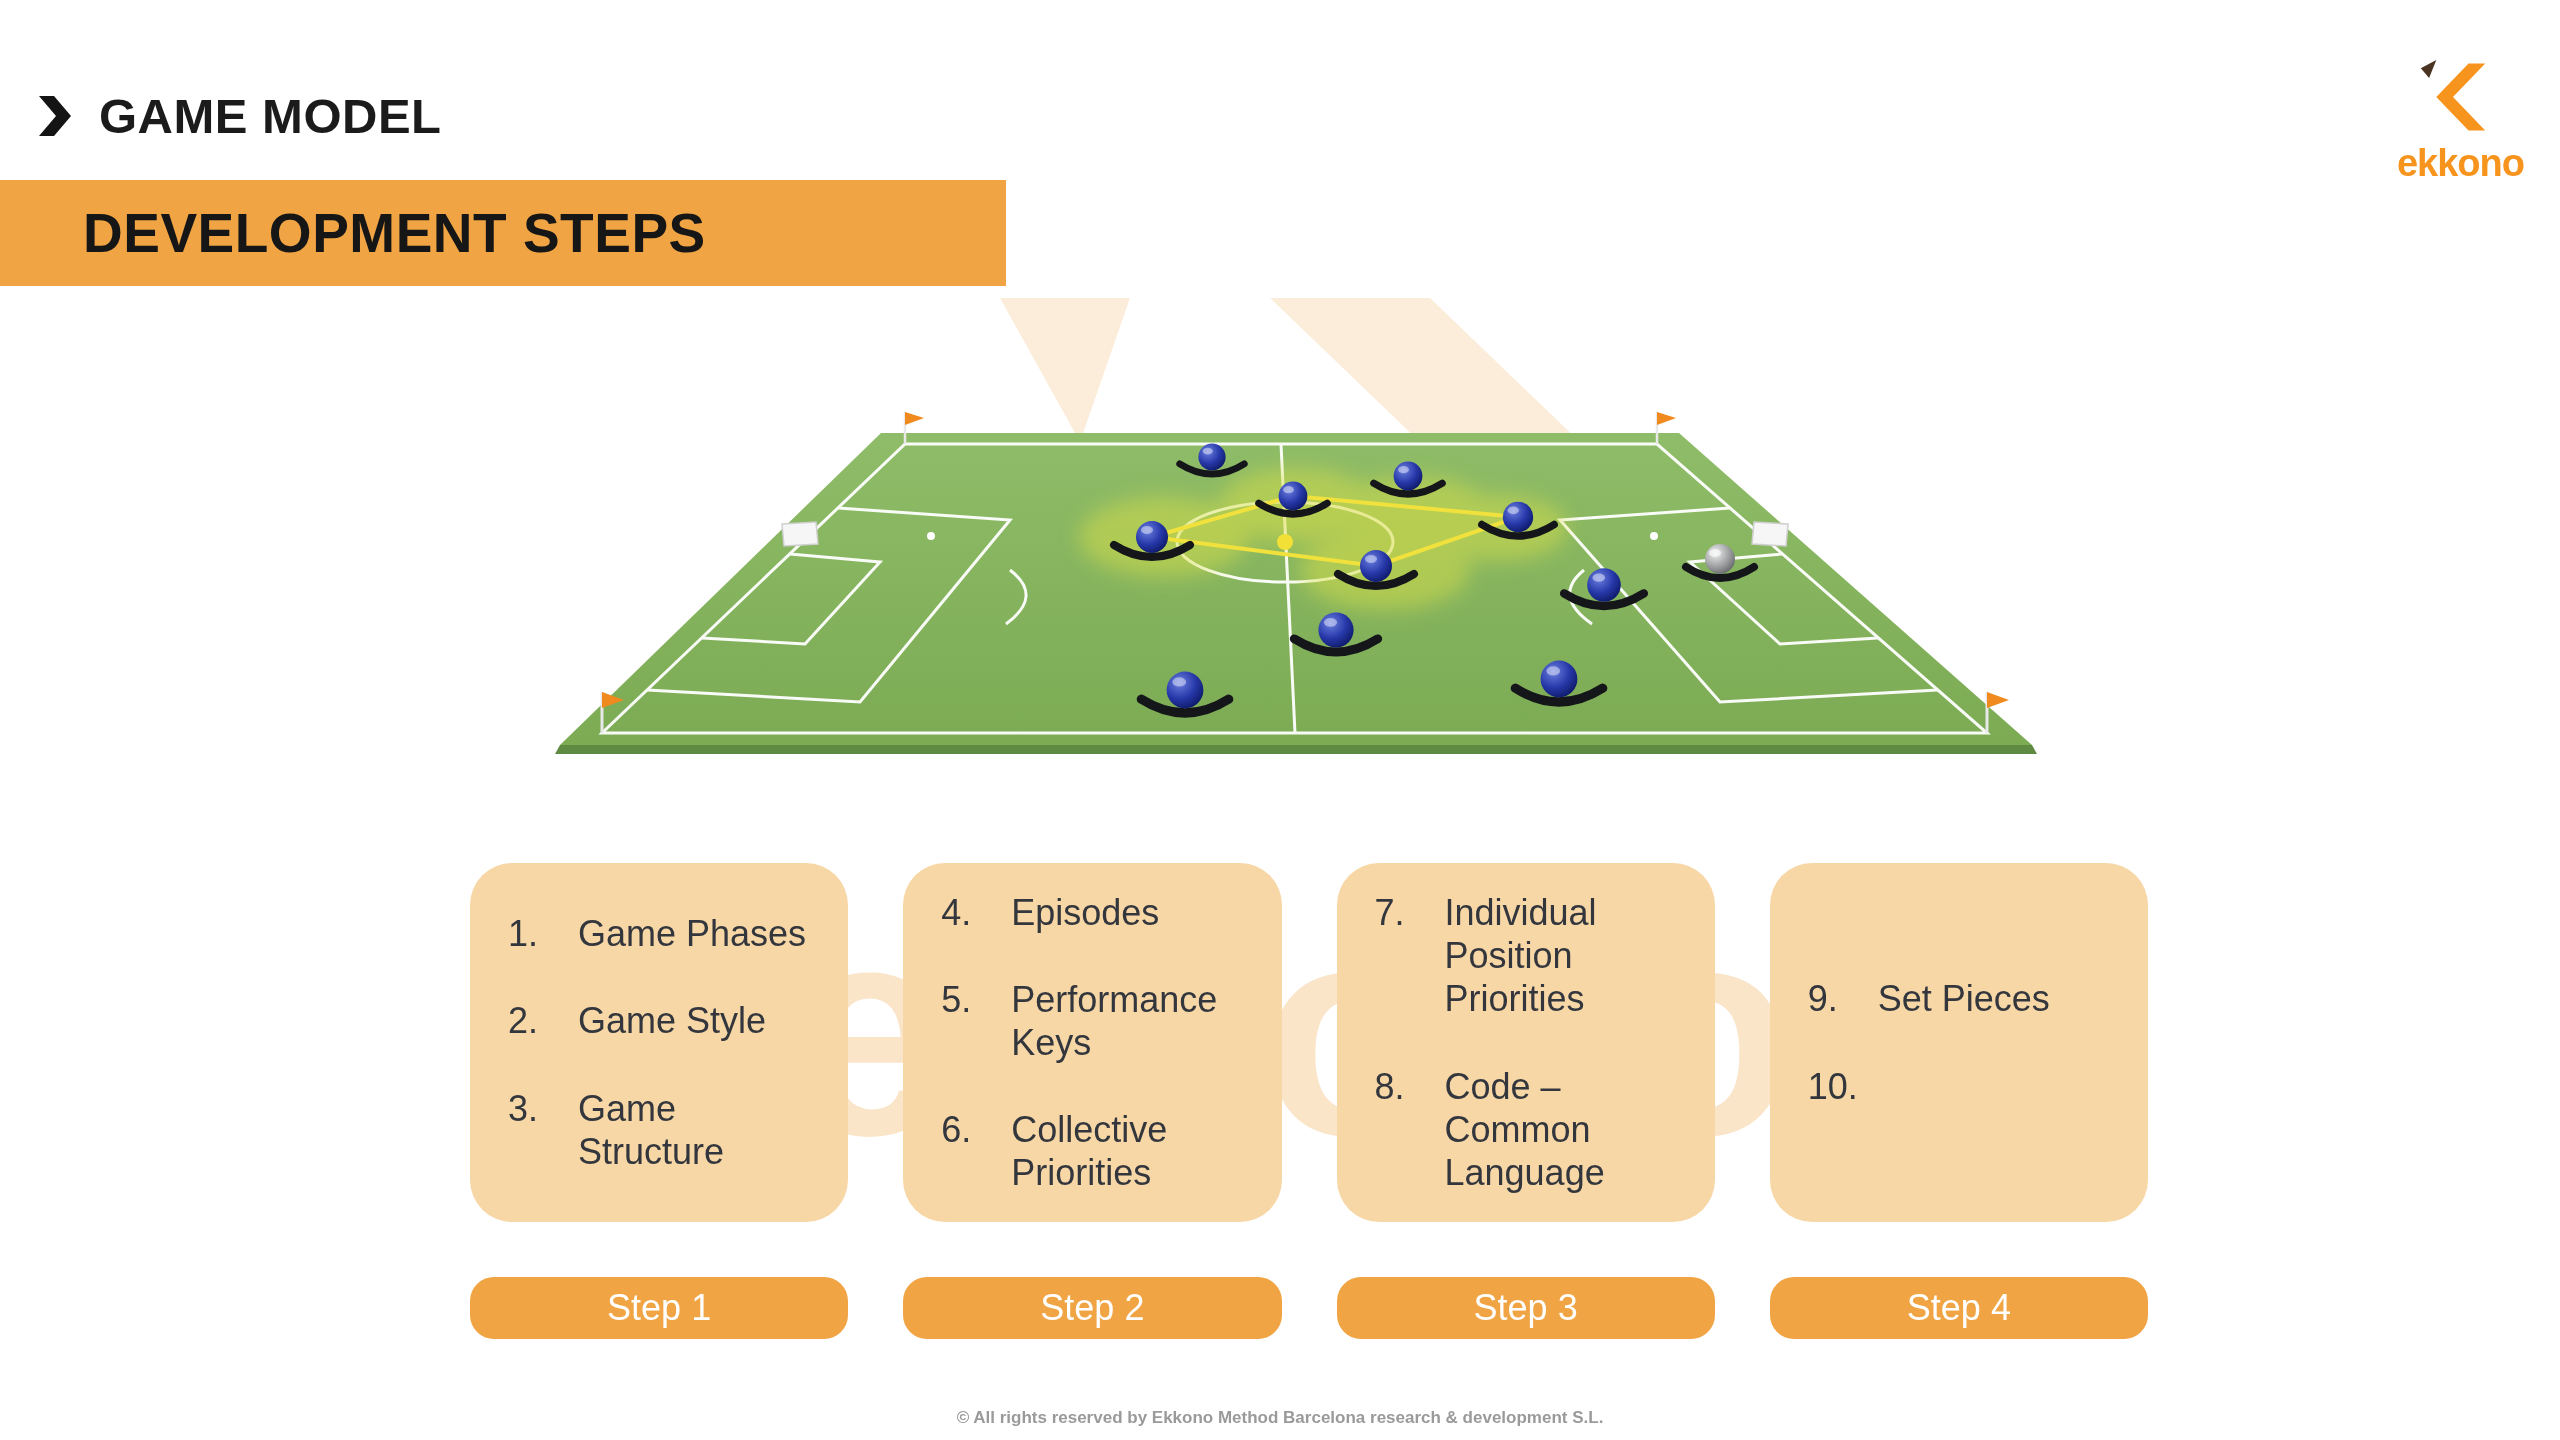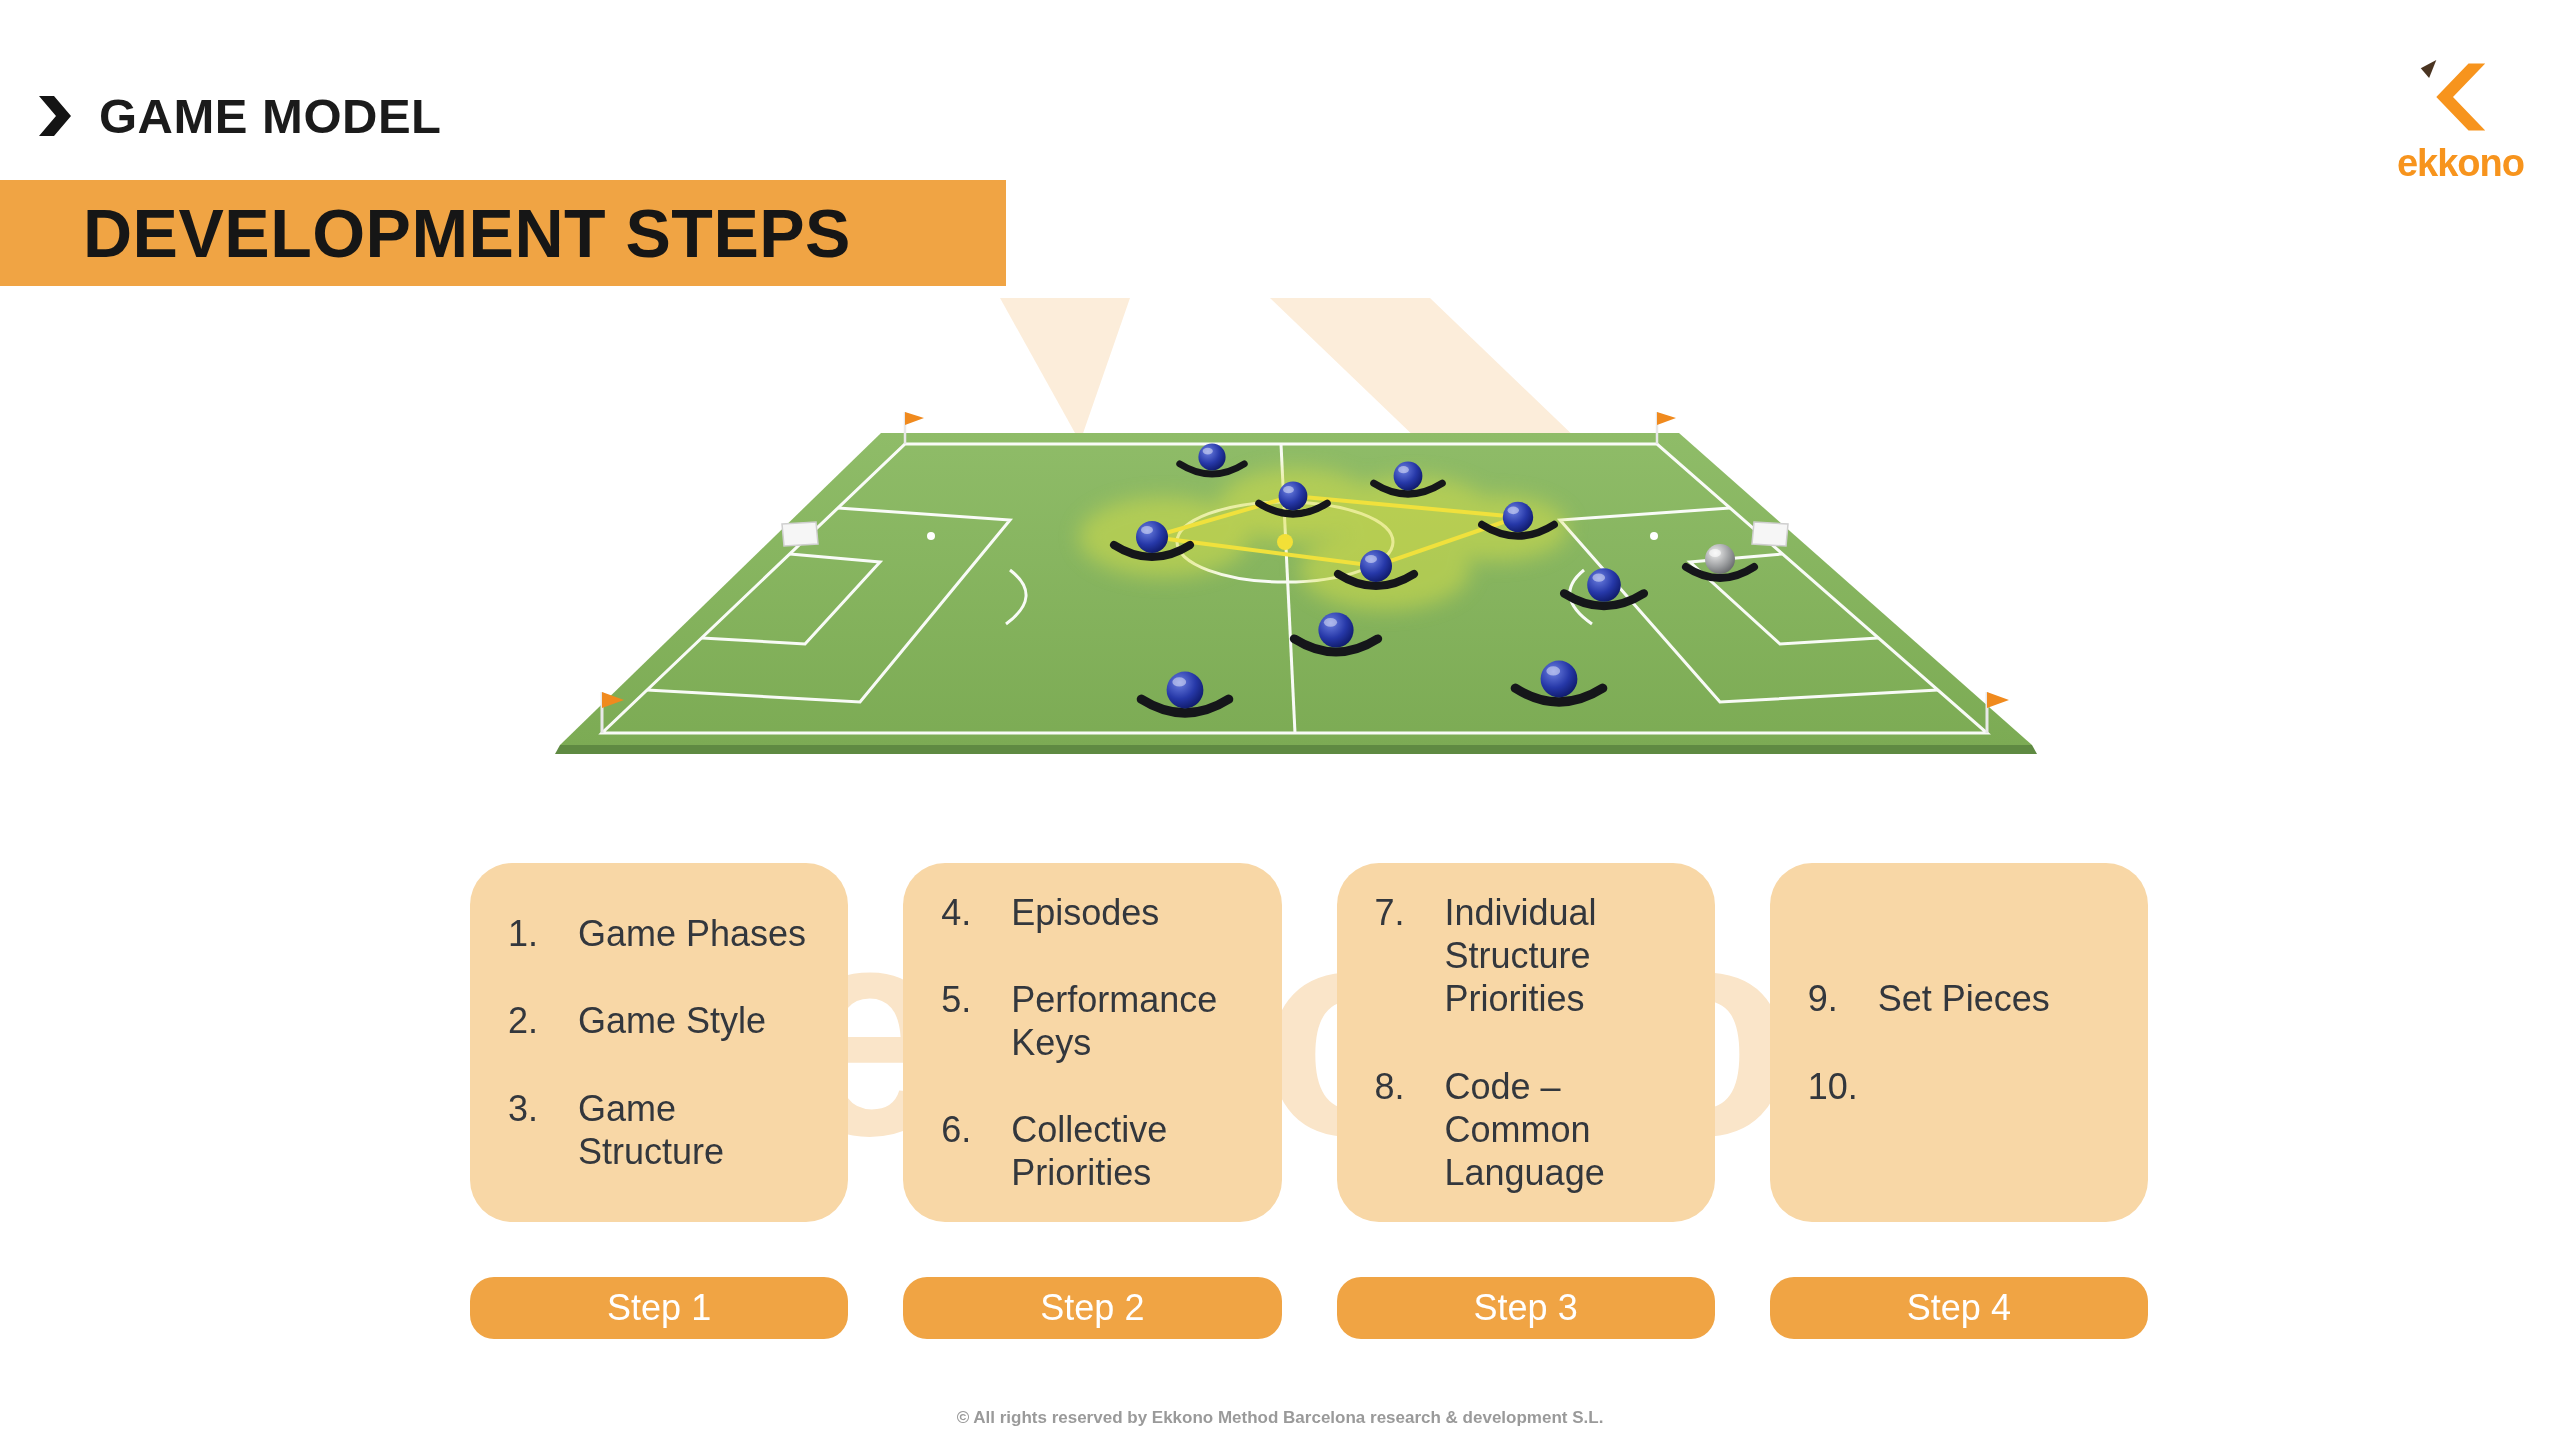--- a/index.html
+++ b/index.html
@@ -10,21 +10,21 @@
 
   
   .header{position:absolute;left:33px;top:88px;display:flex;align-items:center;gap:24px;z-index:5;}
   .header .chev{width:42px;height:44px;display:block;}
   .page-title{font-size:49px;font-weight:600;color:#1b1b1b;letter-spacing:0.5px;}
 
   .banner{
     position:absolute;left:0;top:180px;width:1006px;height:106px;background:#F0A444;
     display:flex;align-items:center;z-index:5;
   }
-  .banner-title{font-size:68px;font-weight:800;color:#161616;padding-left:83px;letter-spacing:0.5px;}
+  .banner-title{font-size:55px;font-weight:800;color:#161616;padding-left:83px;letter-spacing:0.5px;}
 
   
   .logo{position:absolute;right:36px;top:58px;display:flex;flex-direction:column;align-items:flex-end;z-index:5;}
   .logo-mark{width:74px;height:78px;margin-right:34px;}
   .logo-word{font-size:38px;font-weight:800;color:#F7941D;letter-spacing:-1px;margin-top:6px;}
 
   
   .bg-shapes{position:absolute;left:980px;top:290px;z-index:0;}
   .big-watermark{
     position:absolute;left:660px;top:860px;width:1250px;z-index:0;
@@ -229,21 +229,21 @@
     </div>
     <div class="card-item">
       <span class="item-num">6.</span>
       <span class="item-text">Collective Priorities</span>
     </div>
   </div>
 
   <div class="card">
     <div class="card-item">
       <span class="item-num">7.</span>
-      <span class="item-text">Individual Structure Priorities</span>
+      <span class="item-text">Individual Position Priorities</span>
     </div>
     <div class="card-item">
       <span class="item-num">8.</span>
       <span class="item-text">Code – Common Language</span>
     </div>
   </div>
 
   <div class="card">
     <div class="card-item">
       <span class="item-num">9.</span>

